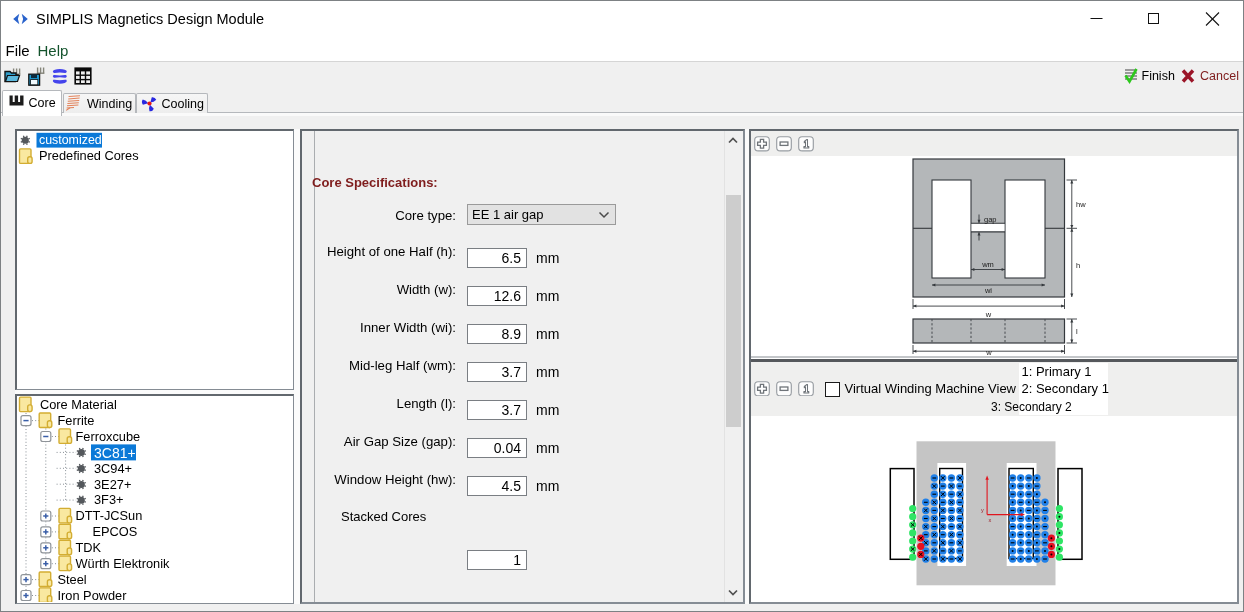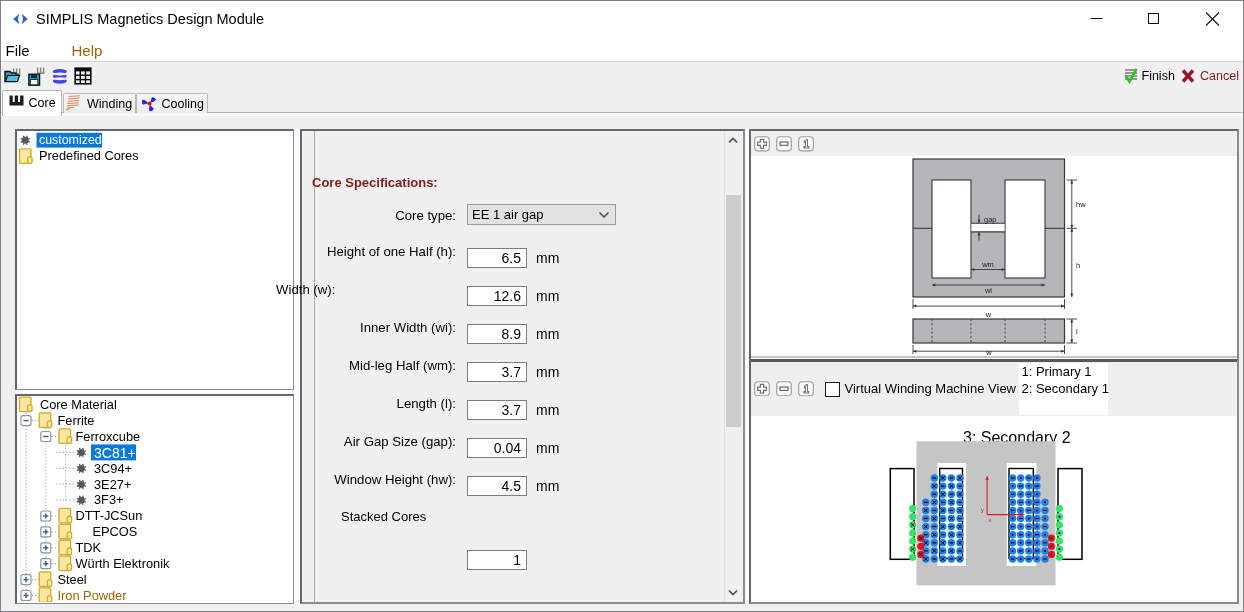--- a/index.html
+++ b/index.html
@@ -15,21 +15,21 @@
 <path d="M9.7 0.8 L15.8 6 L9.7 11.2 L11.1 6 Z" fill="#2a63cc"></path>
 </svg>
 <div class="t" style="left:36px;top:11.0px;font-size:14.5px;color:#000;line-height:16px;">SIMPLIS Magnetics Design Module</div>
 <svg style="left:1080px;top:8px" width="150" height="22" viewBox="0 0 150 22">
 <line x1="10.5" y1="10.5" x2="22.5" y2="10.5" stroke="#111" stroke-width="1"></line>
 <rect x="68.5" y="5.5" width="10" height="10" fill="none" stroke="#111" stroke-width="1"></rect>
 <line x1="126" y1="4.5" x2="139" y2="17.5" stroke="#111" stroke-width="1.1"></line>
 <line x1="139" y1="4.5" x2="126" y2="17.5" stroke="#111" stroke-width="1.1"></line>
 </svg>
 <div class="t" style="left:5.5px;top:43.3px;font-size:15px;color:#000;line-height:16px;">File</div>
-<div class="t" style="left:37.5px;top:43.3px;font-size:15px;color:#a16207;line-height:16px;margin-left:34px;">Help</div>
+<div class="t" style="left:37.5px;top:43.3px;font-size:15px;color:#14532d;line-height:16px;">Help</div>
 <div style="left:1px;top:61px;width:1242px;height:1px;background:#d5d5d5;"></div>
 <svg style="left:3px;top:64px" width="22" height="22" viewBox="0 0 22 22">
 <g stroke="#85857a" stroke-width="1.4" fill="none">
 <line x1="10.6" y1="4.5" x2="10.6" y2="10.5"></line>
       <line x1="13.6" y1="4.5" x2="13.6" y2="10.5"></line>
 <line x1="16.6" y1="4.5" x2="16.6" y2="10.5"></line>
       <line x1="9.9" y1="10.2" x2="17.3" y2="10.2"></line>
 </g>
 <path d="M2 7.5 L7 7.5 L8.5 9 L13 9 L13 11 L15 11 L12.5 17.5 L2 17.5 Z" fill="#2e9cc8" stroke="#111" stroke-width="1.4"></path>
 <path d="M4.5 11.5 L16.5 11.5 L14.5 17.5 L2.5 17.5 Z" fill="#5cb8dc" stroke="#111" stroke-width="1.2"></path>
@@ -224,41 +224,41 @@
 <div class="t" style="left:75.5px;top:428.8px;font-size:12.8px;color:#000;line-height:16px;">Ferroxcube</div>
 <div class="t" style="left:94px;top:444.7px;font-size:14px;color:#fff;line-height:16px;">3C81+</div>
 <div class="t" style="left:94px;top:460.6px;font-size:12.8px;color:#000;line-height:16px;">3C94+</div>
 <div class="t" style="left:94px;top:476.5px;font-size:12.8px;color:#000;line-height:16px;">3E27+</div>
 <div class="t" style="left:94px;top:492.4px;font-size:12.8px;color:#000;line-height:16px;">3F3+</div>
 <div class="t" style="left:75.5px;top:508.3px;font-size:12.8px;color:#000;line-height:16px;">DTT-JCSun</div>
 <div class="t" style="left:75.5px;top:524.2px;font-size:12.8px;color:#000;line-height:16px;margin-left:17px;">EPCOS</div>
 <div class="t" style="left:75.5px;top:540.1px;font-size:12.8px;color:#000;line-height:16px;">TDK</div>
 <div class="t" style="left:75.5px;top:556.0px;font-size:12.8px;color:#000;line-height:16px;">Würth Elektronik</div>
 <div class="t" style="left:57.5px;top:571.9px;font-size:12.8px;color:#000;line-height:16px;">Steel</div>
-<div class="t" style="left:57.5px;top:587.8px;font-size:12.8px;color:#a16207;line-height:16px;">Iron Powder</div>
+<div class="t" style="left:57.5px;top:587.8px;font-size:12.8px;color:#000000;line-height:16px;">Iron Powder</div>
 <div style="left:299.5px;top:128.5px;width:445px;height:475.5px;background:#f0f0f0;border-color:#62686e #858c94 #858c94 #62686e;border-style:solid;border-width:2.5px 2px 2px 2.5px;"></div>
 <div style="left:314px;top:131px;width:1px;height:471px;background:#aaadb0;"></div>
 <div style="left:723.5px;top:131px;width:19px;height:471px;background:#f0f0f0;border-left:1px solid #e2e2e2;"></div>
 <div style="left:725.5px;top:195px;width:15px;height:232px;background:#cdcdcd;"></div>
 <svg style="left:724px;top:131px" width="18" height="471" viewBox="0 0 18 471">
 <path d="M5 11.5 L9 7.5 L13 11.5" fill="none" stroke="#505050" stroke-width="1.7"></path>
 <path d="M5 459.5 L9 463.5 L13 459.5" fill="none" stroke="#505050" stroke-width="1.7"></path>
 </svg>
 <div class="t" style="left:312px;top:174.5px;font-size:13px;color:#7f1d1d;line-height:16px;font-weight:bold;">Core Specifications:</div>
 <div class="t" style="left:306px;width:150px;text-align:right;top:207.5px;font-size:13.2px;color:#000;line-height:16px;">Core type:</div>
 <div style="left:466.5px;top:204px;width:149.5px;height:21px;background:#e2e2e2;border:1px solid #9a9a9a;"></div>
 <div class="t" style="left:472px;top:207.0px;font-size:13px;color:#000;line-height:16px;">EE 1 air gap</div>
 <svg style="left:596px;top:208px" width="16" height="14" viewBox="0 0 16 14">
 <path d="M3.5 4.5 L8 9 L12.5 4.5" fill="none" stroke="#4a4a4a" stroke-width="1.5"></path>
 </svg>
 <div class="t" style="left:276px;width:180px;text-align:right;top:243.5px;font-size:13.2px;color:#000;line-height:16px;">Height of one Half (h):</div>
 <div style="left:466.5px;top:248px;width:60px;height:20px;background:#fff;border:1px solid #7a7e83;"></div>
 <div class="t" style="left:461px;width:60px;text-align:right;top:250.0px;font-size:14px;color:#000;line-height:16px;">6.5</div>
 <div class="t" style="left:536px;top:250.0px;font-size:14px;color:#000;line-height:16px;">mm</div>
-<div class="t" style="left:276px;width:180px;top:281.5px;font-size:13.2px;color:#000;line-height:16px;">Width (w):</div>
+<div class="t" style="left:276px;width:180px;text-align:right;top:281.5px;font-size:13.2px;color:#000;line-height:16px;">Width (w):</div>
 <div style="left:466.5px;top:286px;width:60px;height:20px;background:#fff;border:1px solid #7a7e83;"></div>
 <div class="t" style="left:461px;width:60px;text-align:right;top:288.0px;font-size:14px;color:#000;line-height:16px;">12.6</div>
 <div class="t" style="left:536px;top:288.0px;font-size:14px;color:#000;line-height:16px;">mm</div>
 <div class="t" style="left:276px;width:180px;text-align:right;top:319.5px;font-size:13.2px;color:#000;line-height:16px;">Inner Width (wi):</div>
 <div style="left:466.5px;top:324px;width:60px;height:20px;background:#fff;border:1px solid #7a7e83;"></div>
 <div class="t" style="left:461px;width:60px;text-align:right;top:326.0px;font-size:14px;color:#000;line-height:16px;">8.9</div>
 <div class="t" style="left:536px;top:326.0px;font-size:14px;color:#000;line-height:16px;">mm</div>
 <div class="t" style="left:276px;width:180px;text-align:right;top:357.5px;font-size:13.2px;color:#000;line-height:16px;">Mid-leg Half (wm):</div>
 <div style="left:466.5px;top:362px;width:60px;height:20px;background:#fff;border:1px solid #7a7e83;"></div>
 <div class="t" style="left:461px;width:60px;text-align:right;top:364.0px;font-size:14px;color:#000;line-height:16px;">3.7</div>
@@ -361,21 +361,21 @@
   </svg>
 <svg style="left:798px;top:380.5px" width="16" height="15.5" viewBox="0 0 16 15.5">
     <rect x="0.7" y="0.7" width="14.6" height="14.1" rx="3.4" fill="#fdfdfd" stroke="#989da2" stroke-width="1.15"></rect>
     <path d="M6.3 5.4 L8.9 3.5 L9.5 3.5 L9.5 10.6 L10.8 10.6 L10.8 12 L5.9 12 L5.9 10.6 L7.5 10.6 L7.5 5.8 L6.3 6.8 Z" fill="#fff" stroke="#6f7479" stroke-width="1.05" stroke-linejoin="round"></path>
   </svg>
 <div style="left:824.5px;top:381.5px;width:15px;height:15px;background:#fff;border:1.6px solid #1a1a1a;"></div>
 <div class="t" style="left:844.5px;top:381.0px;font-size:13px;color:#000;line-height:16px;">Virtual Winding Machine View</div>
 <div style="left:1018.5px;top:362.5px;width:89.5px;height:52.5px;background:#fff;"></div>
 <div class="t" style="left:1021.5px;top:363.5px;font-size:13px;color:#000;line-height:16px;">1: Primary 1</div>
 <div class="t" style="left:1021.5px;top:381.0px;font-size:13px;color:#000;line-height:16px;">2: Secondary 1</div>
-<div class="t" style="left:963px;top:398.5px;font-size:16px;color:#000;line-height:16px;margin-top:31px;">3: Secondary 2</div>
+<div class="t" style="left:991px;top:398.5px;font-size:12px;color:#000;line-height:16px;">3: Secondary 2</div>
 <svg style="left:750.5px;top:416px" width="486" height="186" viewBox="750.5 416 486 186">
     <rect x="916" y="441.3" width="139" height="144" fill="#c5c5c5"></rect>
     <rect x="936.9" y="463" width="28.7" height="103" fill="#fff"></rect>
     <rect x="1006.2" y="463" width="29.8" height="103" fill="#fff"></rect>
     <rect x="939.2" y="468.5" width="22.8" height="90" fill="none" stroke="#000" stroke-width="1.4"></rect>
     <rect x="1008.5" y="468.5" width="24.3" height="90" fill="none" stroke="#000" stroke-width="1.4"></rect>
     <rect x="889.8" y="468.6" width="23.7" height="90.7" fill="#fff" stroke="#000" stroke-width="1.5"></rect>
     <rect x="1057.5" y="468.6" width="24" height="90.7" fill="#fff" stroke="#000" stroke-width="1.5"></rect>
     <circle cx="933.8" cy="478.0" r="3.7" fill="#2080e8"></circle>
     <line x1="931.9" y1="478.0" x2="935.7" y2="478.0" stroke="#000" stroke-width="1.1"></line>

